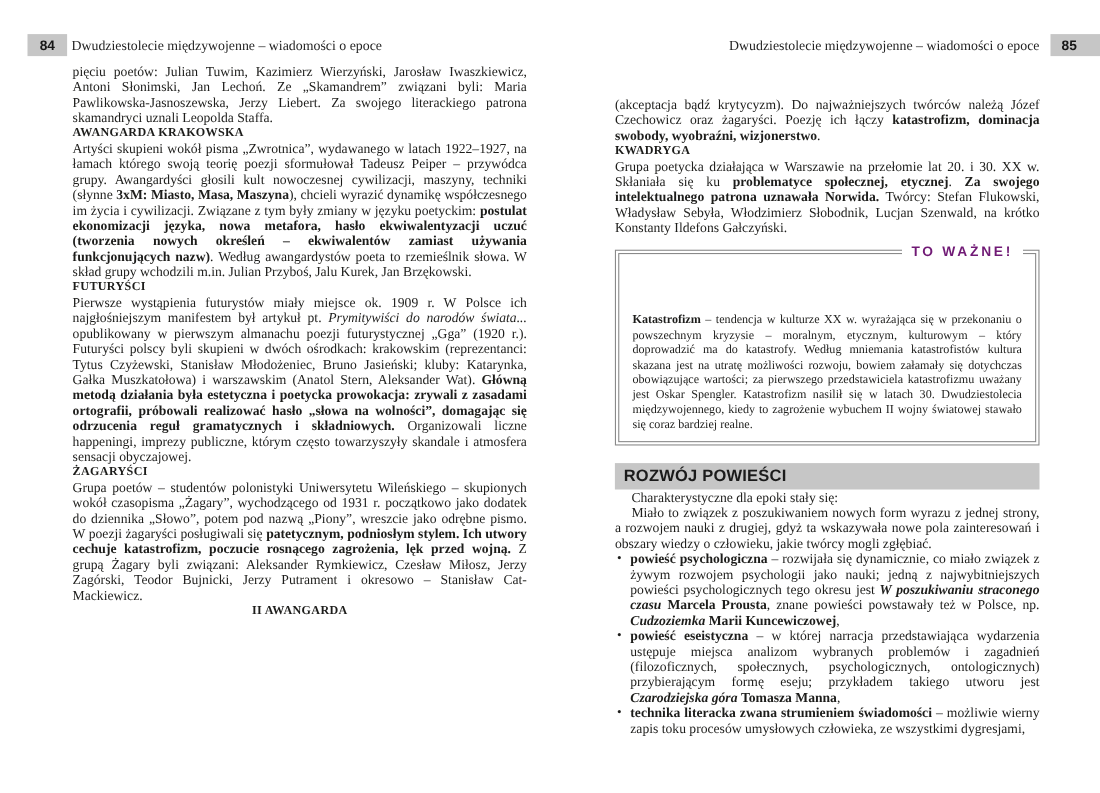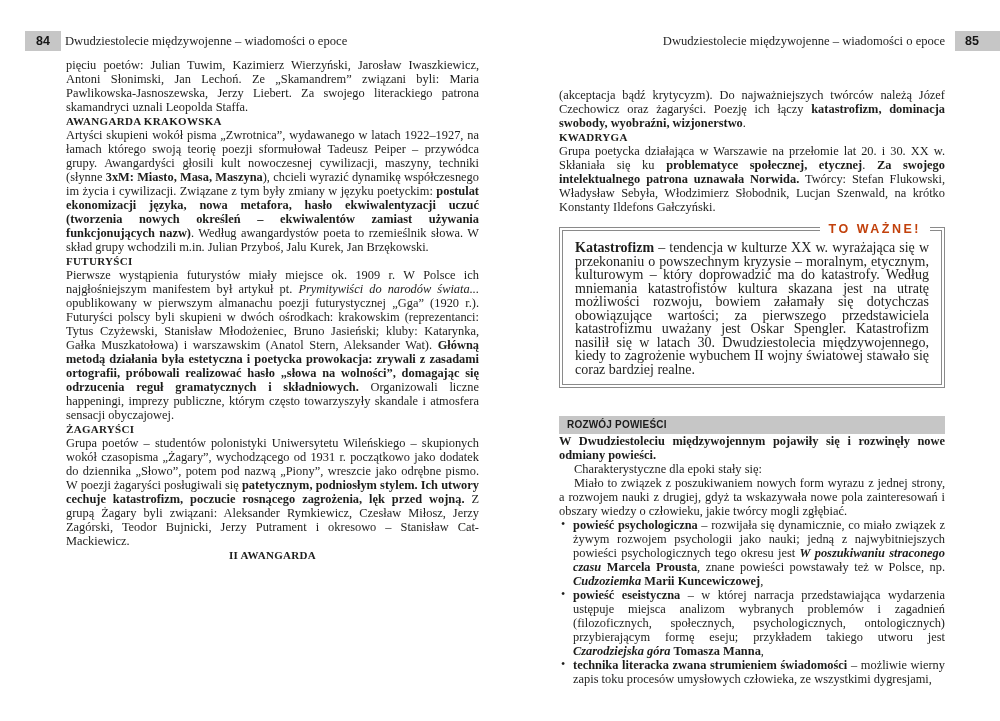--- a/index.html
+++ b/index.html
@@ -24,27 +24,27 @@
   .ind{text-indent:15px;}
   h3.sec{margin:0;font-size:11px;line-height:14px;font-weight:bold;letter-spacing:0.3px;}
   .mt12{margin-top:12px;}
   .mt14{margin-top:14px;}
   .mt24{margin-top:24px;text-align:center;}
   .mt26{margin-top:26px;}
   .mt28{margin-top:28px;}
   .mt8{margin-top:8px;}
   
   .impbox{position:relative;margin-top:13px;border:4px double #8a8a8a;padding:10px 12px 8px 12px;}
-  .impbox p.body{font-size:14px;line-height:13.5px;}
+  .impbox p.body{font-size:11px;line-height:13.5px;margin-top:44px;}
   .impbox-label{position:absolute;top:-9px;right:11px;background:#ffffff;padding:0 9px;
     font-family:"Liberation Sans",sans-serif;font-weight:bold;font-size:12.5px;
-    letter-spacing:2.5px;color:#c2410c;white-space:nowrap;}
+    letter-spacing:2.5px;color:#701a75;white-space:nowrap;}
   
-  .graybar{margin-top:28px;background:#c6c6c6;font-family:"Liberation Sans",sans-serif;
-    font-weight:bold;font-size:10px;color:#1b1b1b;letter-spacing:0.2px;
+  .graybar{margin-top:16px;background:#c6c6c6;font-family:"Liberation Sans",sans-serif;
+    font-weight:bold;font-size:15px;color:#1b1b1b;letter-spacing:0.2px;
     padding:3px 8px 4px 8px;}
   
   ul.bullets{margin:0;padding:0;list-style:none;}
   ul.bullets li{position:relative;padding-left:14px;text-align:justify;
     font-size:12.4px;line-height:14px;margin:0;hyphens:auto;}
   ul.bullets .dot{position:absolute;left:2px;top:-1px;font-size:12px;}
 </style>
 </head>
 <body>
 
@@ -81,21 +81,20 @@
     <h3 class="sec mt28">KWADRYGA</h3>
     <p class="body"><span>Grupa poetycka działająca w Warszawie na przełomie lat 20. i 30. XX w. Skłaniała się ku </span><span style="font-weight: bold;">problematyce społecznej, etycznej</span><span>. </span><span style="font-weight: bold;">Za swojego intelektualnego patrona uznawała Norwida.</span><span> Twórcy: Stefan Flukowski, Władysław Sebyła, Włodzimierz Słobodnik, Lucjan Szenwald, na krótko Konstanty Ildefons Gałczyński.</span></p>
 
     <div class="impbox">
       <span class="impbox-label">TO WAŻNE!</span>
       <p class="body"><span style="font-weight: bold;">Katastrofizm</span><span> – tendencja w kulturze XX w. wyrażająca się w przekonaniu o powszechnym kryzysie – moralnym, etycznym, kulturowym – który doprowadzić ma do katastrofy. Według mniemania katastrofistów kultura skazana jest na utratę możliwości rozwoju, bowiem załamały się dotychczas obowiązujące wartości; za pierwszego przedstawiciela katastrofizmu uważany jest Oskar Spengler. Katastrofizm nasilił się w latach 30. Dwudziestolecia międzywojennego, kiedy to zagrożenie wybuchem II wojny światowej stawało się coraz bardziej realne.</span></p>
     </div>
 
     <div class="graybar">ROZWÓJ POWIEŚCI</div>
 
-    <p class="body mt8"><span style="font-weight: bold;">W Dwudziestoleciu międzywojennym pojawiły się i rozwinęły nowe odmiany powieści.</span></p>
     <p class="body ind"><span>Charakterystyczne dla epoki stały się:</span></p>
     <p class="body ind"><span>Miało to związek z poszukiwaniem nowych form wyrazu z jednej strony, a rozwojem nauki z drugiej, gdyż ta wskazywała nowe pola zainteresowań i obszary wiedzy o człowieku, jakie twórcy mogli zgłębiać.</span></p>
 
     <ul class="bullets">
       <li>
         <span class="dot">•</span>
         <span><span style="font-weight: bold;">powieść psychologiczna</span><span> – rozwijała się dynamicznie, co miało związek z żywym rozwojem psychologii jako nauki; jedną z najwybitniejszych powieści psychologicznych tego okresu jest </span><span style="font-weight: bold; font-style: italic;">W poszukiwaniu straconego czasu</span><span> </span><span style="font-weight: bold;">Marcela Prousta</span><span>, znane powieści powstawały też w Polsce, np. </span><span style="font-weight: bold; font-style: italic;">Cudzoziemka</span><span> </span><span style="font-weight: bold;">Marii Kuncewiczowej</span><span>,</span></span>
       </li>
       <li>
         <span class="dot">•</span>

